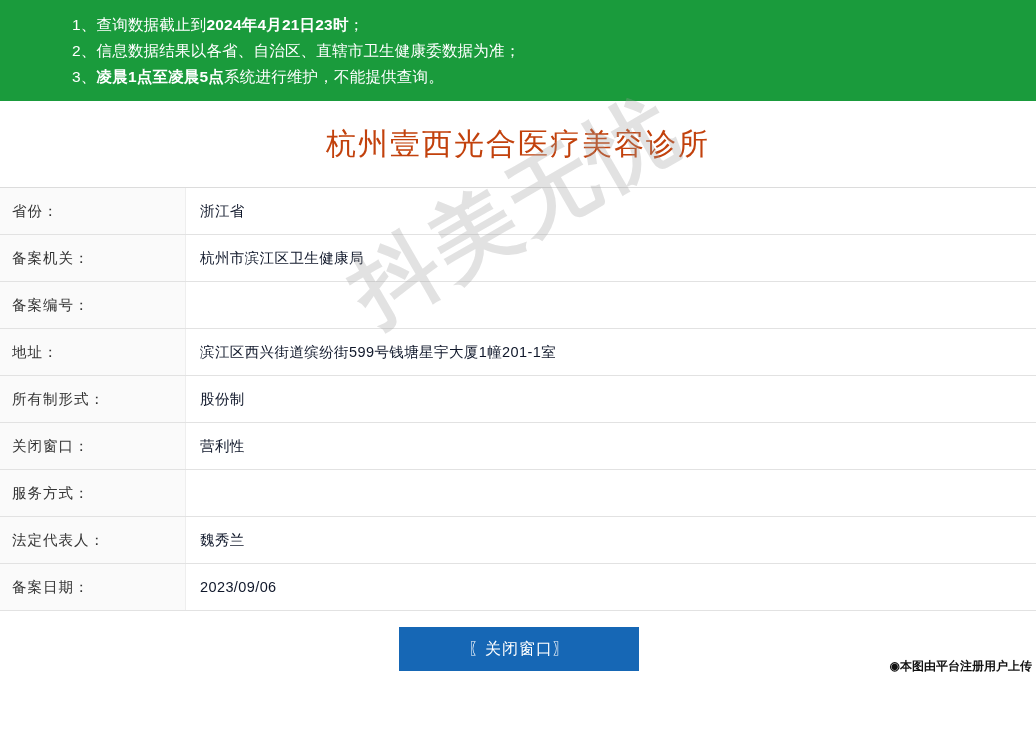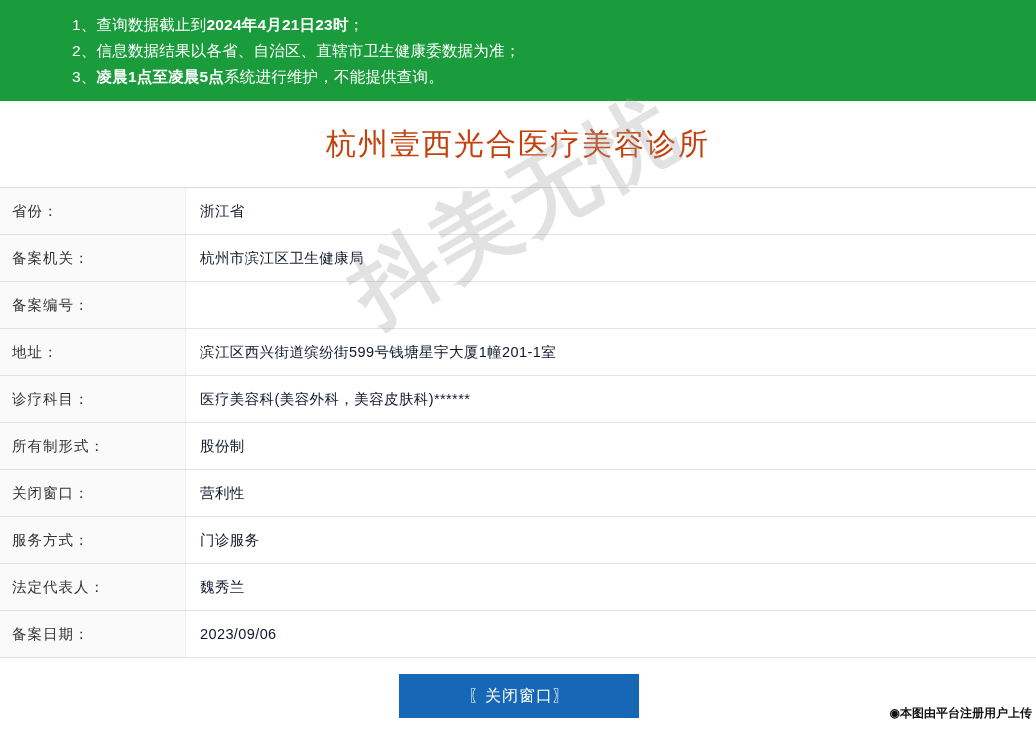--- a/index.html
+++ b/index.html
@@ -161,34 +161,29 @@
       <div class="cell-value">杭州市滨江区卫生健康局</div>
     </div>
     <div class="row">
       <div class="cell-label">备案编号：</div>
     </div>
     <div class="row">
       <div class="cell-label">地址：</div>
       <div class="cell-value">滨江区西兴街道缤纷街599号钱塘星宇大厦1幢201-1室</div>
     </div>
     <div class="row">
-      <div class="cell-label">诊疗科目：</div>
-      <div class="cell-value">医疗美容科(美容外科，美容皮肤科)******</div>
-    </div>
-    <div class="row">
       <div class="cell-label">所有制形式：</div>
       <div class="cell-value">股份制</div>
     </div>
     <div class="row">
       <div class="cell-label">关闭窗口：</div>
       <div class="cell-value">营利性</div>
     </div>
     <div class="row">
       <div class="cell-label">服务方式：</div>
-      <div class="cell-value">门诊服务</div>
     </div>
     <div class="row">
       <div class="cell-label">法定代表人：</div>
       <div class="cell-value">魏秀兰</div>
     </div>
     <div class="row">
       <div class="cell-label">备案日期：</div>
       <div class="cell-value">2023/09/06</div>
     </div>
   </div>

